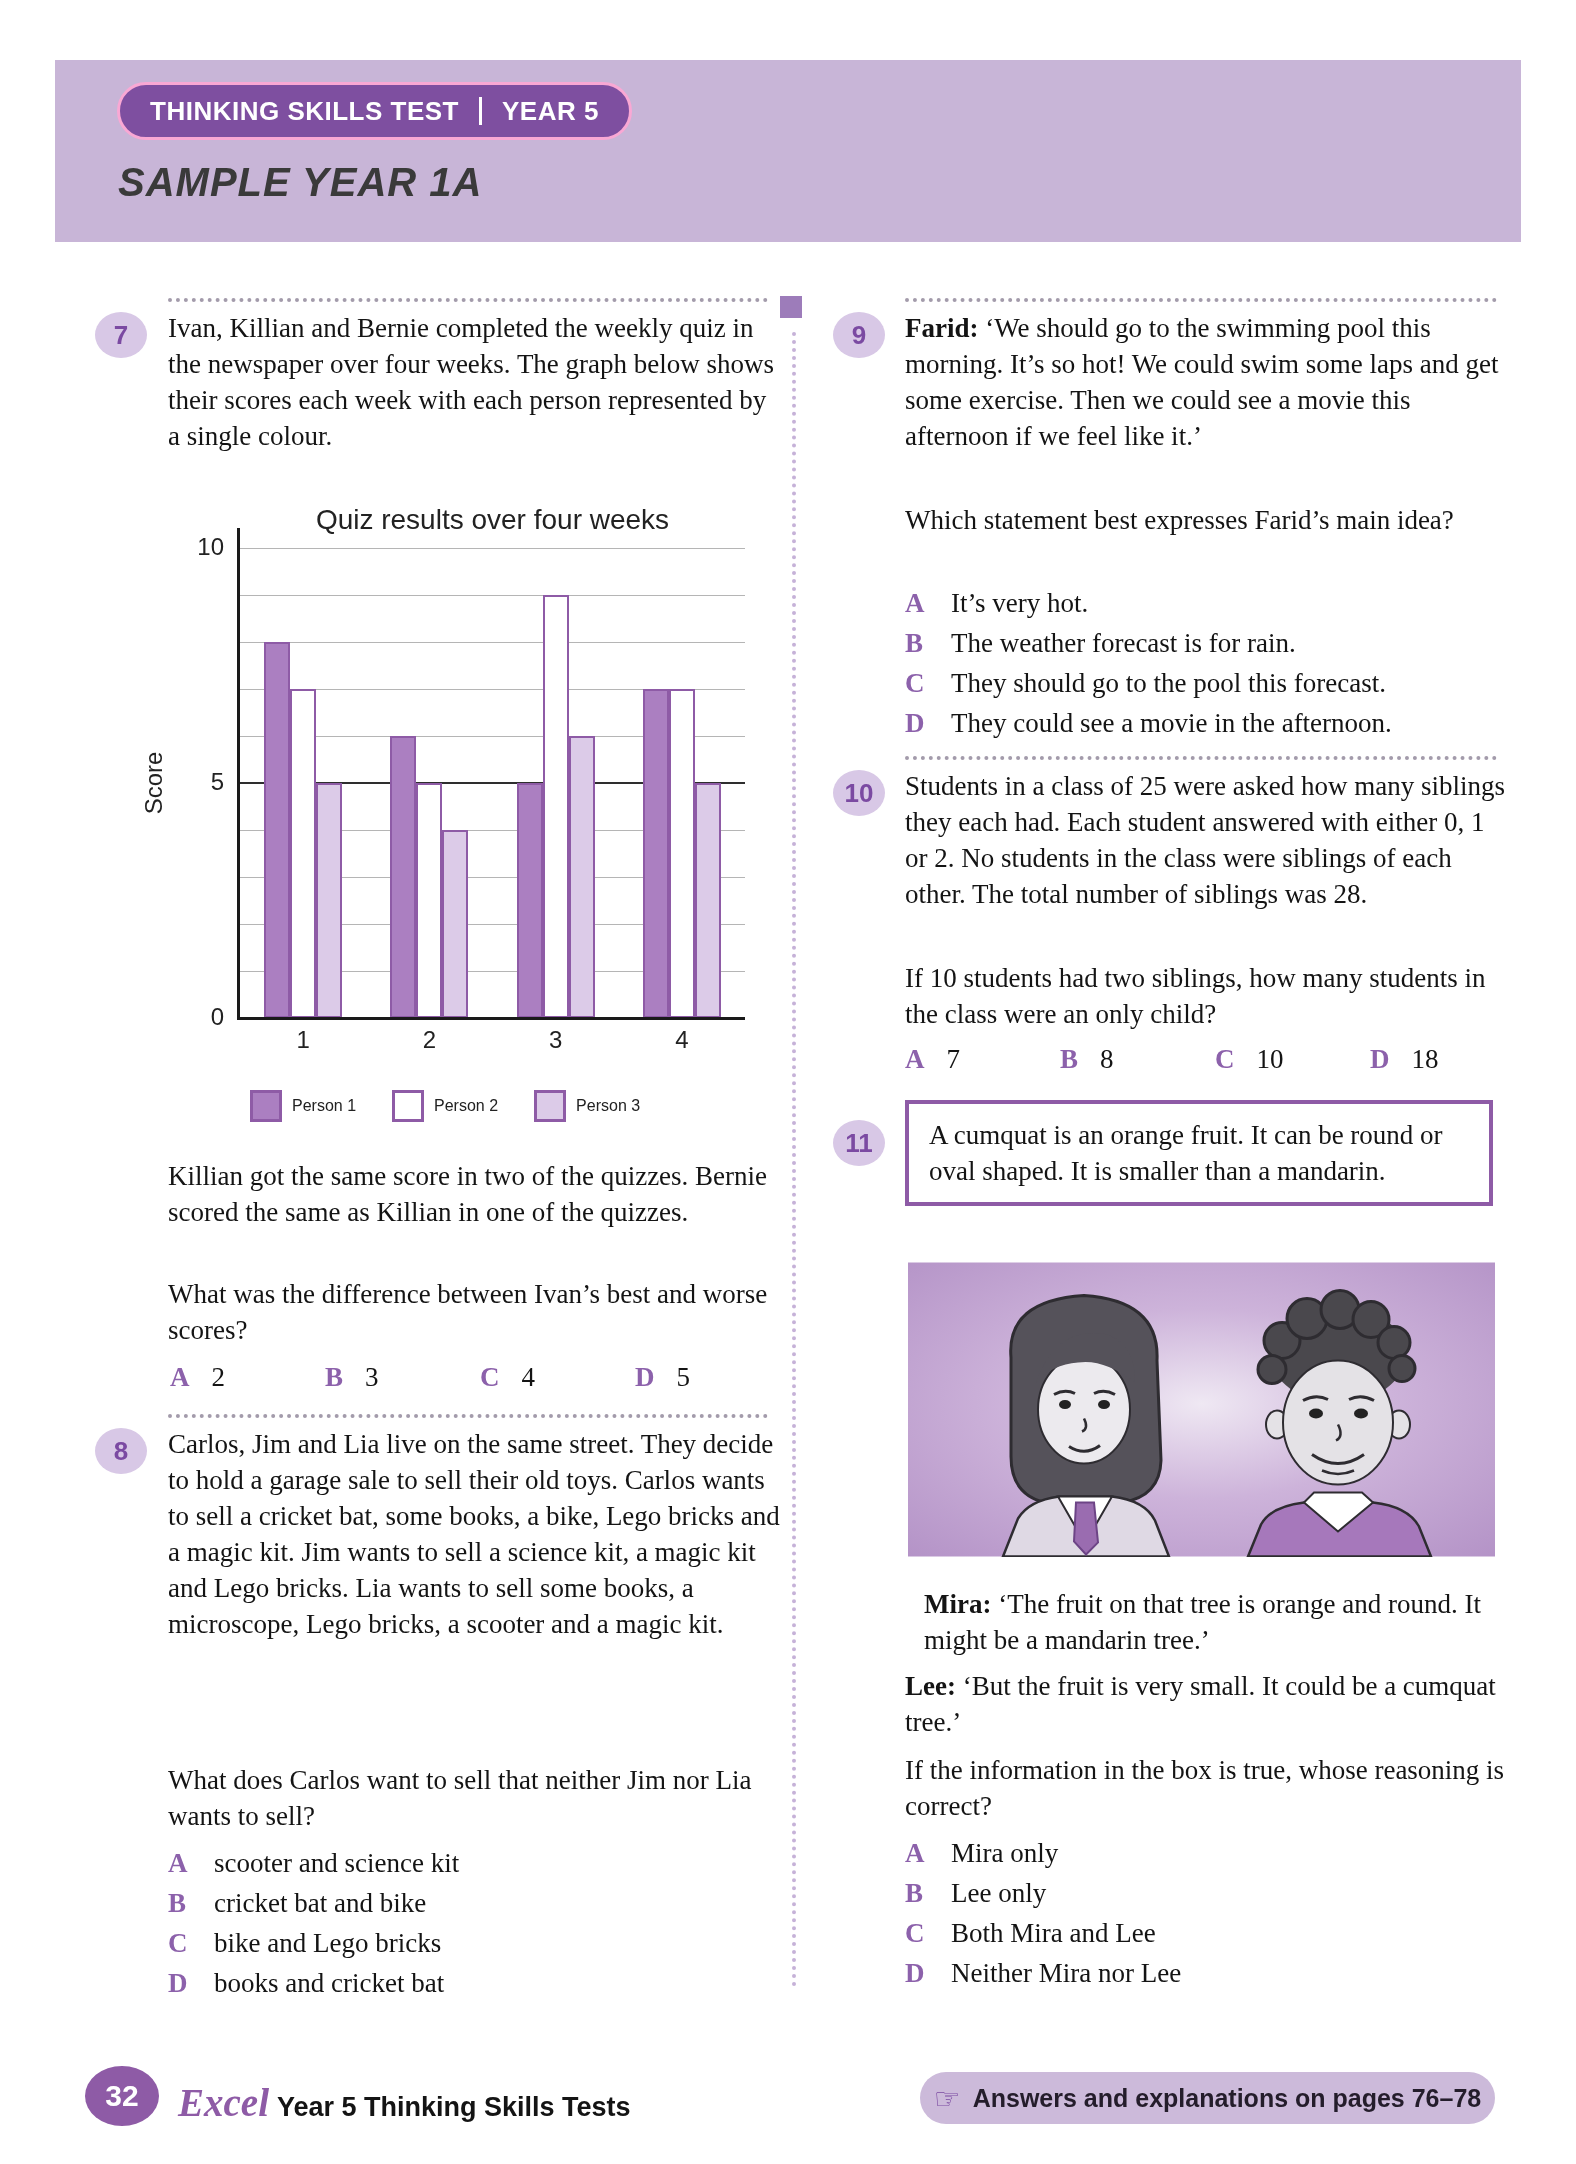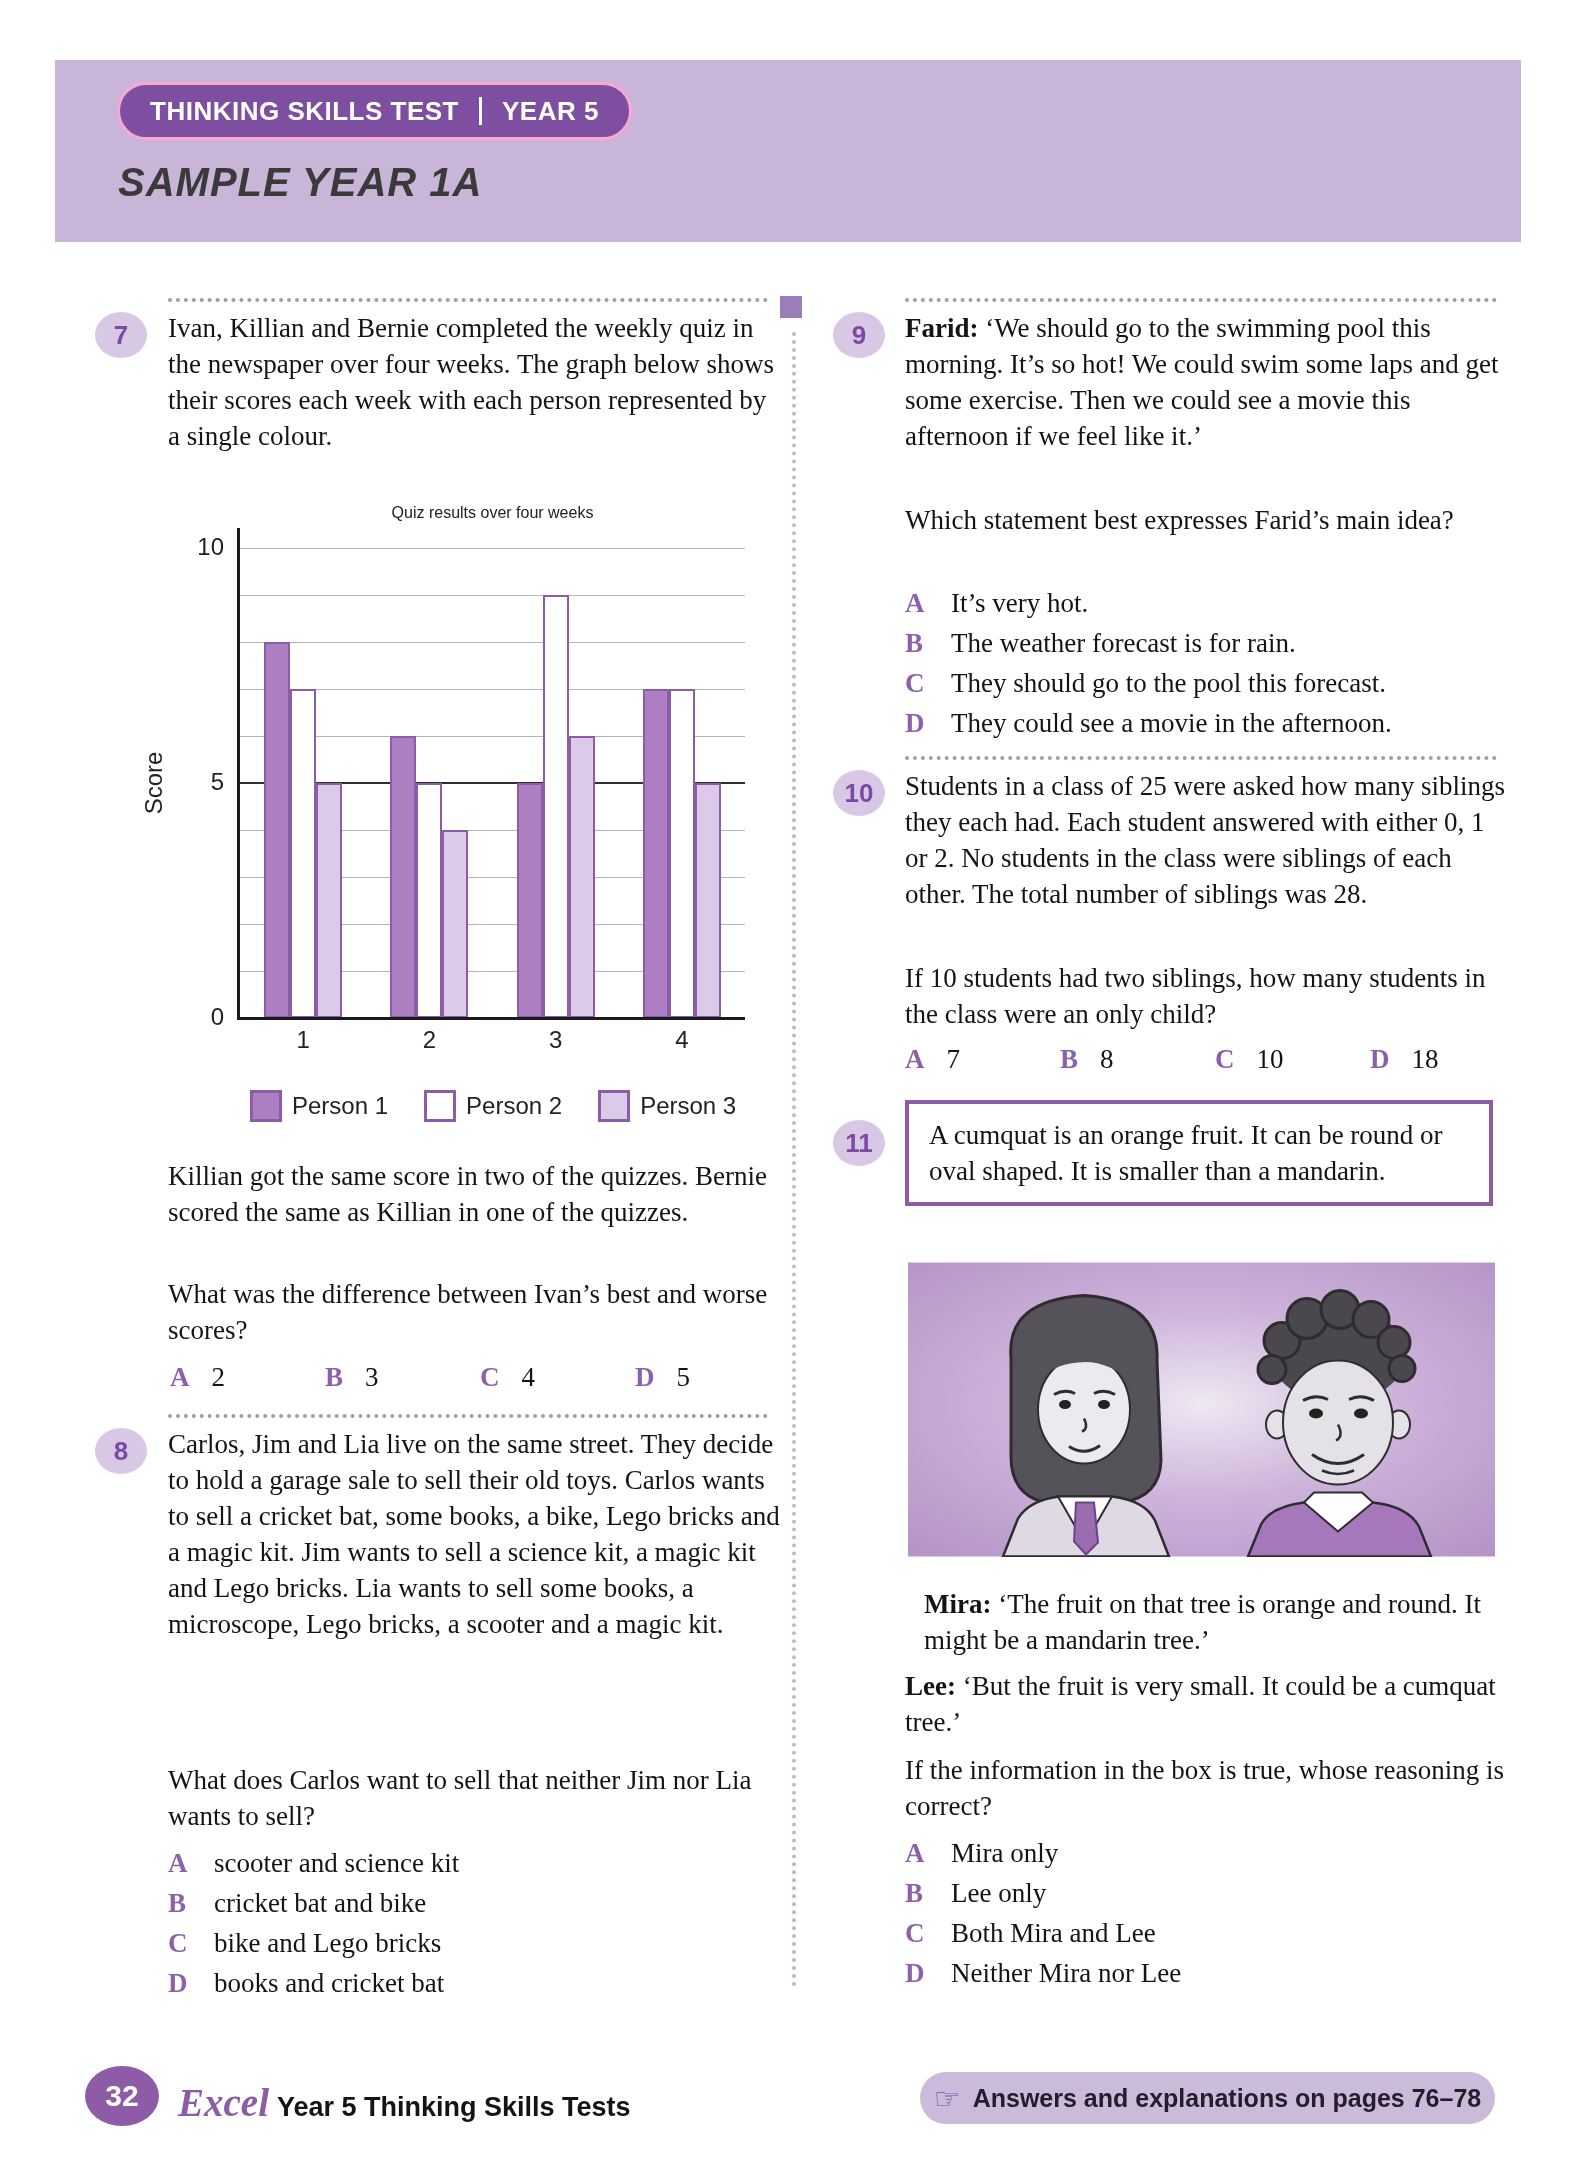--- a/index.html
+++ b/index.html
@@ -29,36 +29,36 @@
   
   .opt-letter{color:#8c61ab;font-weight:bold;font-family:"Liberation Serif",serif;}
   .opt-inline{display:flex;width:155px;}
   .opt-inline .opt-text{margin-left:22px;}
   .opt-row-inline{display:flex;font-family:"Liberation Serif",serif;font-size:27px;color:#141414;}
   .opt-stack .opt-row{display:flex;margin-bottom:5px;font-family:"Liberation Serif",serif;font-size:27px;line-height:35px;color:#141414;}
   .opt-stack .opt-letter{width:46px;flex:0 0 46px;}
 
   
   #chart{position:absolute;left:160px;top:492px;width:612px;height:650px;font-family:"Liberation Sans",sans-serif;color:#222;}
-  .chart-title{position:absolute;left:80px;top:12px;width:505px;text-align:center;font-size:16px;}
+  .chart-title{position:absolute;left:80px;top:12px;width:505px;text-align:center;font-size:28px;}
   #plot{position:absolute;left:80px;top:56px;width:505px;height:470px;}
   .yaxis{position:absolute;left:-3px;top:-20px;bottom:0;width:3px;background:#1a1a1a;}
   .xaxis{position:absolute;left:-3px;right:0;bottom:-2px;height:3px;background:#1a1a1a;}
   .gridline{position:absolute;left:0;right:0;height:1px;background:#b5b5b5;}
   .gridline.major{background:#2e2e2e;height:2px;}
   #bar-groups{position:absolute;left:0;right:0;top:0;bottom:0;display:flex;justify-content:space-around;align-items:flex-end;}
   .bar-group{display:flex;align-items:flex-end;}
   .bar{width:26px;box-sizing:border-box;border:2.5px solid #8e5ba6;}
   .ytick{position:absolute;left:-62px;width:46px;text-align:right;font-size:24px;}
   .ylabel{position:absolute;left:-86px;top:50%;transform:translate(-50%,-50%) rotate(-90deg);transform-origin:center;font-size:24px;white-space:nowrap;}
   #xlabels{position:absolute;left:0;right:0;top:478px;display:flex;justify-content:space-around;}
   .xlabel{width:78px;text-align:center;font-size:24px;}
   .chart-xlabel{position:absolute;left:80px;top:560px;width:505px;text-align:center;font-size:24px;}
   #legend{position:absolute;left:0;top:598px;display:flex;gap:36px;padding-left:90px;}
-  .legend-item{display:flex;align-items:center;gap:10px;font-size:24px;}
+  .legend-item{display:flex;align-items:center;gap:10px;font-size:16px;}
   .swatch{width:32px;height:32px;border:3px solid #8e5ba6;box-sizing:border-box;display:inline-block;}
 
   
   .info-box{position:absolute;left:905px;top:1100px;width:588px;box-sizing:border-box;border:4px solid #8e5ba6;padding:13px 20px;background:#fff;}
   .illus{position:absolute;left:908px;top:1262px;width:587px;height:295px;}
 
   
   .page-oval{position:absolute;left:85px;top:2066px;width:74px;height:60px;border-radius:50%;background:#8e5ba6;color:#fff;
     display:flex;align-items:center;justify-content:center;font-family:"Liberation Sans",sans-serif;font-weight:bold;font-size:30px;}
   .footer-brand{position:absolute;left:178px;top:2080px;font-family:"Liberation Sans",sans-serif;font-size:27px;font-weight:bold;color:#141414;white-space:nowrap;}

